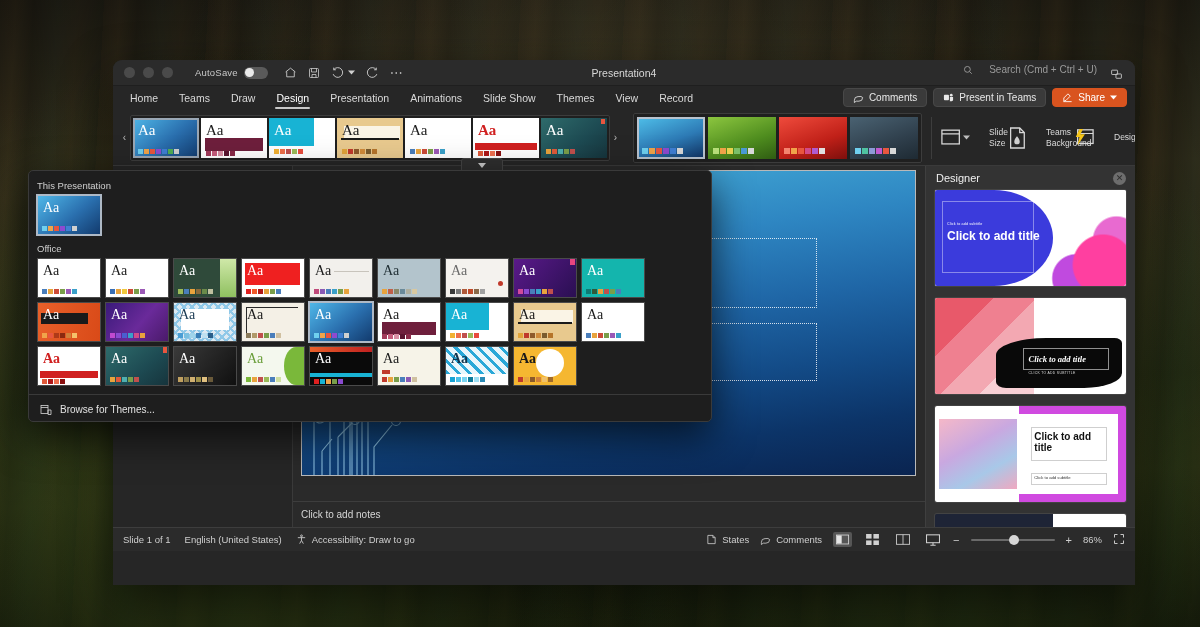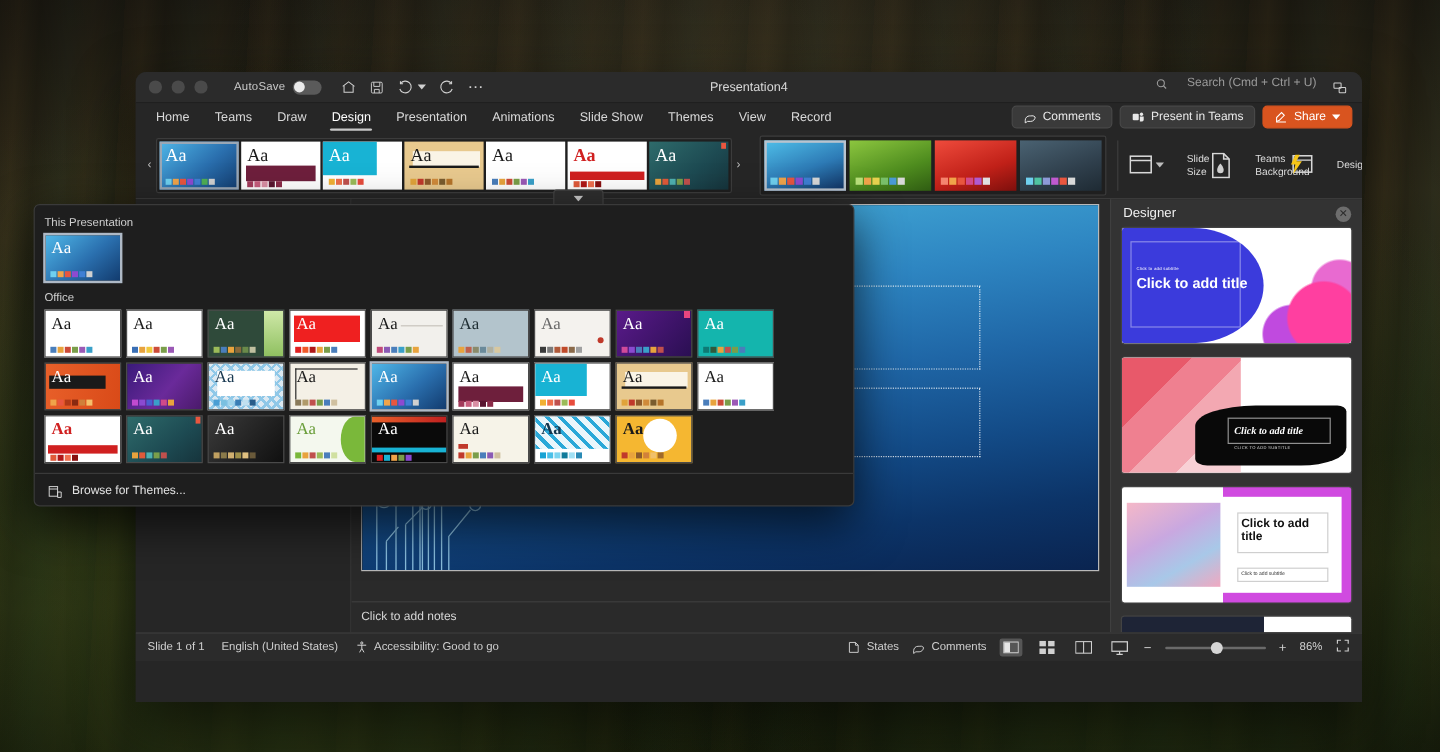--- a/index.html
+++ b/index.html
@@ -646,21 +646,21 @@
 
   <div class="statusbar">
     <div class="status-left">
       <span>Slide 1 of 1</span>
       <span>English (United States)</span>
       <span class="sb-item">
         <svg width="11" height="11" viewBox="0 0 24 24" fill="none" stroke="#e0e0e0" stroke-width="1.7">
             <circle cx="12" cy="4" r="2"></circle>
             <path d="M4 8h16M12 8v6M12 14l-4 7M12 14l4 7"></path>
           </svg>
-        <span>Accessibility: Good to go</span>
+        <span>Accessibility: Draw to go</span>
       </span>
     </div>
 
     <div class="status-right">
       <span class="sb-item">
         <svg width="11" height="11" viewBox="0 0 24 24" fill="none" stroke="#d4d4d4" stroke-width="1.7">
             <path d="M4 3h11l5 5v13H4z"></path>
             <path d="M15 3v5h5"></path>
           </svg>
         <span>States</span>

